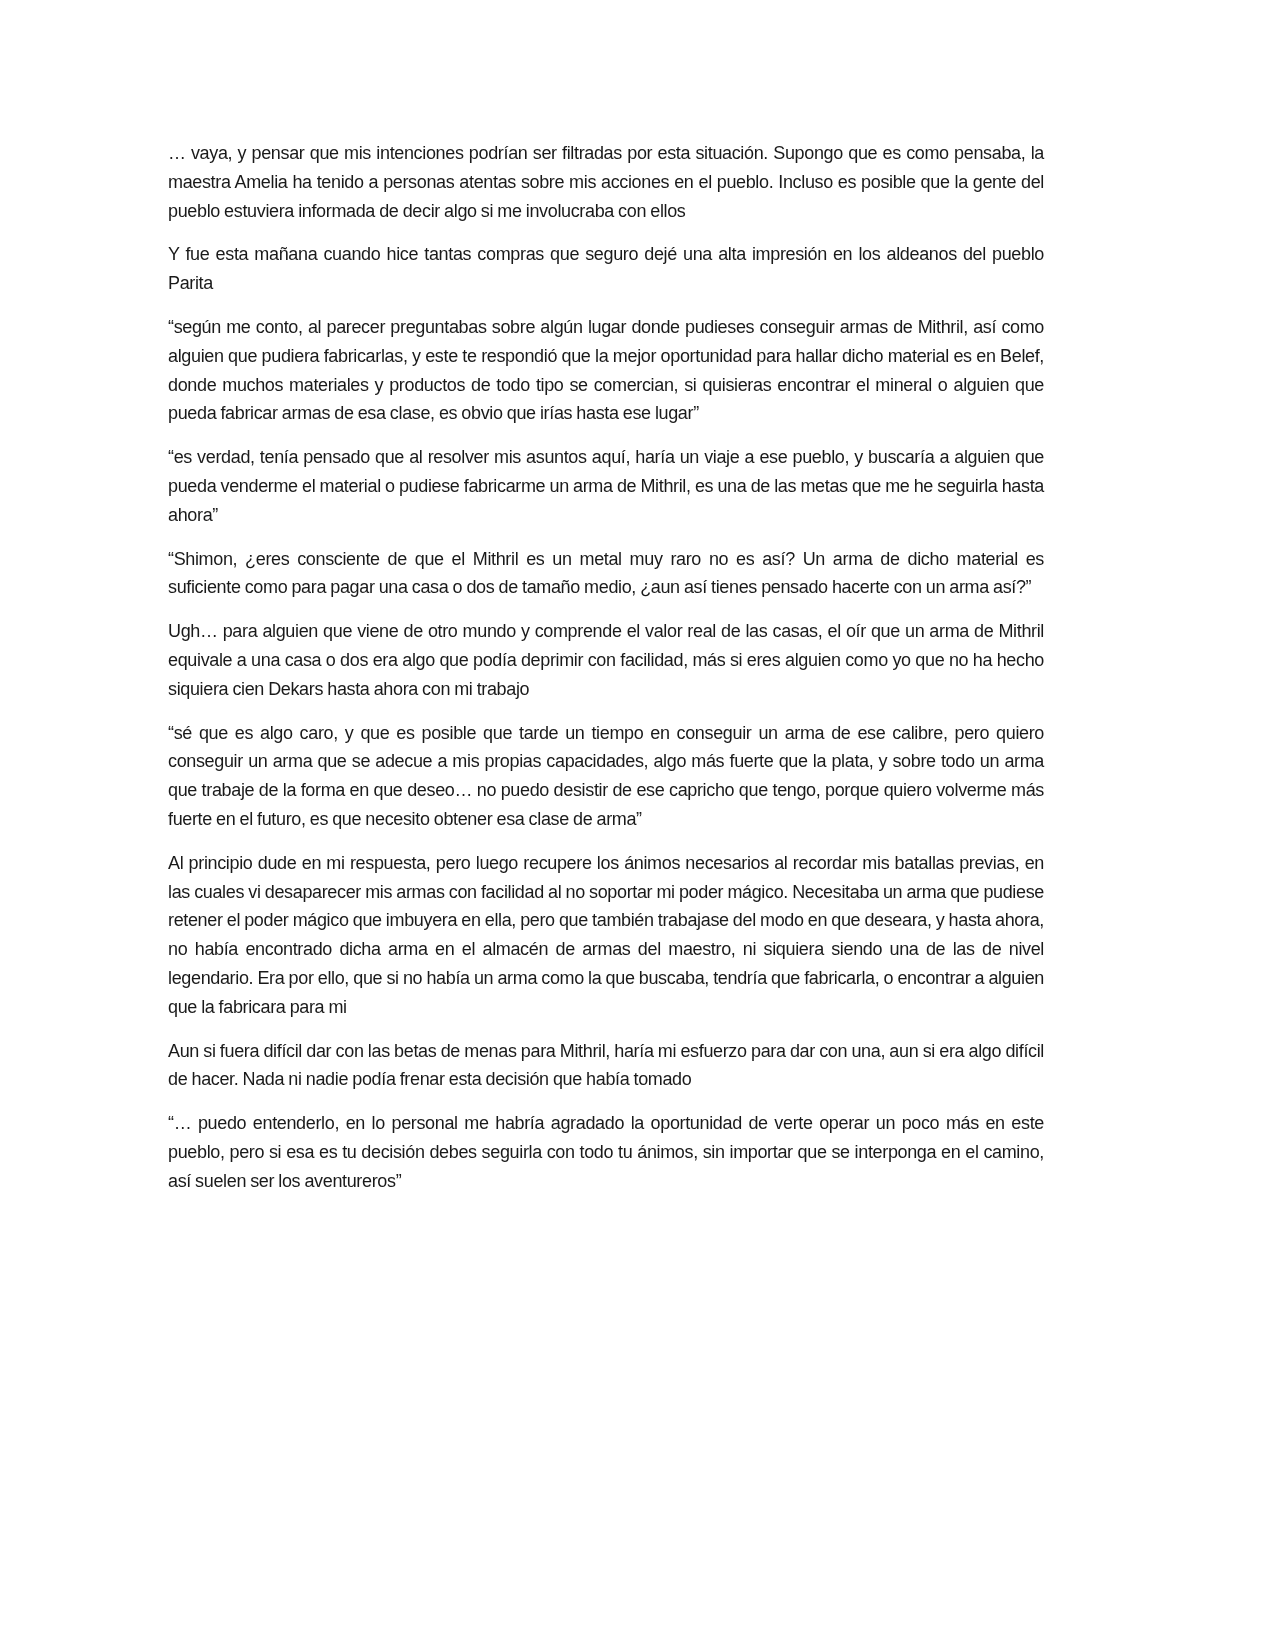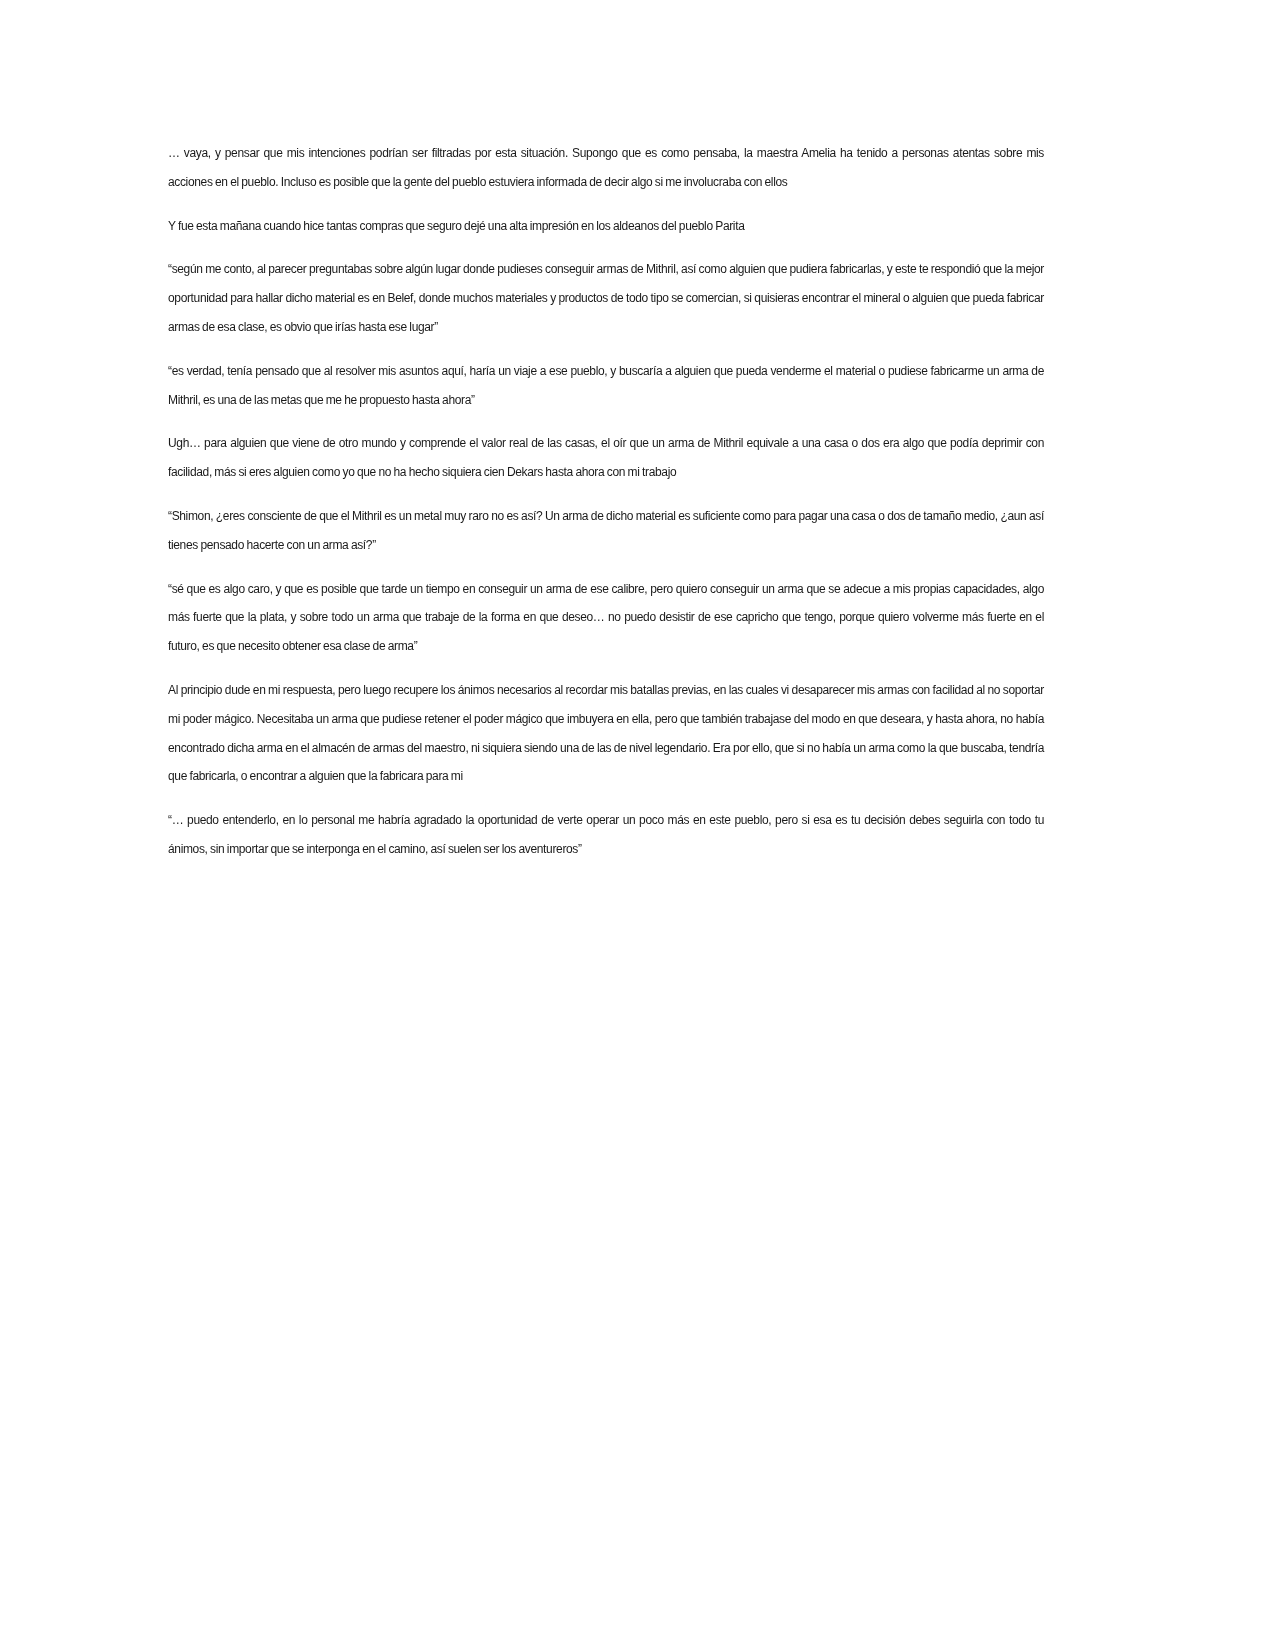--- a/index.html
+++ b/index.html
@@ -13,37 +13,38 @@
       position: relative;
       overflow: hidden;
     }
     .page {
       position: absolute;
       left: 168px;
       top: 139px;
       width: 876px;
       color: #1a1a1a;
       font-family: "Liberation Sans", sans-serif;
-      font-size: 12px;
+      font-size: 18px;
       line-height: 28.8px;
       letter-spacing: -0.35px;
       word-spacing: -0.5px;
     }
     .para {
       margin: 0 0 15px 0;
       text-align: justify;
       text-align-last: left;
     }
   </style>
 </head>
 <body>
 
 <div class="page">
   <p class="para">… vaya, y pensar que mis intenciones podrían ser filtradas por esta situación. Supongo que es como pensaba, la maestra Amelia ha tenido a personas atentas sobre mis acciones en el pueblo. Incluso es posible que la gente del pueblo estuviera informada de decir algo si me involucraba con ellos</p>
   <p class="para">Y fue esta mañana cuando hice tantas compras que seguro dejé una alta impresión en los aldeanos del pueblo Parita</p>
   <p class="para">“según me conto, al parecer preguntabas sobre algún lugar donde pudieses conseguir armas de Mithril, así como alguien que pudiera fabricarlas, y este te respondió que la mejor oportunidad para hallar dicho material es en Belef, donde muchos materiales y productos de todo tipo se comercian, si quisieras encontrar el mineral o alguien que pueda fabricar armas de esa clase, es obvio que irías hasta ese lugar”</p>
-  <p class="para">“es verdad, tenía pensado que al resolver mis asuntos aquí, haría un viaje a ese pueblo, y buscaría a alguien que pueda venderme el material o pudiese fabricarme un arma de Mithril, es una de las metas que me he propuesto hasta ahora”</p>
+  <p class="para">“es verdad, tenía pensado que al resolver mis asuntos aquí, haría un viaje a ese pueblo, y buscaría a alguien que pueda venderme el material o pudiese fabricarme un arma de Mithril, es una de las metas que me he seguirla hasta ahora”</p>
+  <p class="para">“Shimon, ¿eres consciente de que el Mithril es un metal muy raro no es así? Un arma de dicho material es suficiente como para pagar una casa o dos de tamaño medio, ¿aun así tienes pensado hacerte con un arma así?”</p>
   <p class="para">Ugh… para alguien que viene de otro mundo y comprende el valor real de las casas, el oír que un arma de Mithril equivale a una casa o dos era algo que podía deprimir con facilidad, más si eres alguien como yo que no ha hecho siquiera cien Dekars hasta ahora con mi trabajo</p>
-  <p class="para">“Shimon, ¿eres consciente de que el Mithril es un metal muy raro no es así? Un arma de dicho material es suficiente como para pagar una casa o dos de tamaño medio, ¿aun así tienes pensado hacerte con un arma así?”</p>
   <p class="para">“sé que es algo caro, y que es posible que tarde un tiempo en conseguir un arma de ese calibre, pero quiero conseguir un arma que se adecue a mis propias capacidades, algo más fuerte que la plata, y sobre todo un arma que trabaje de la forma en que deseo… no puedo desistir de ese capricho que tengo, porque quiero volverme más fuerte en el futuro, es que necesito obtener esa clase de arma”</p>
   <p class="para">Al principio dude en mi respuesta, pero luego recupere los ánimos necesarios al recordar mis batallas previas, en las cuales vi desaparecer mis armas con facilidad al no soportar mi poder mágico. Necesitaba un arma que pudiese retener el poder mágico que imbuyera en ella, pero que también trabajase del modo en que deseara, y hasta ahora, no había encontrado dicha arma en el almacén de armas del maestro, ni siquiera siendo una de las de nivel legendario. Era por ello, que si no había un arma como la que buscaba, tendría que fabricarla, o encontrar a alguien que la fabricara para mi</p>
+  <p class="para">Aun si fuera difícil dar con las betas de menas para Mithril, haría mi esfuerzo para dar con una, aun si era algo difícil de hacer. Nada ni nadie podía frenar esta decisión que había tomado</p>
   <p class="para">“… puedo entenderlo, en lo personal me habría agradado la oportunidad de verte operar un poco más en este pueblo, pero si esa es tu decisión debes seguirla con todo tu ánimos, sin importar que se interponga en el camino, así suelen ser los aventureros”</p>
 </div>
 
 </body></html>

